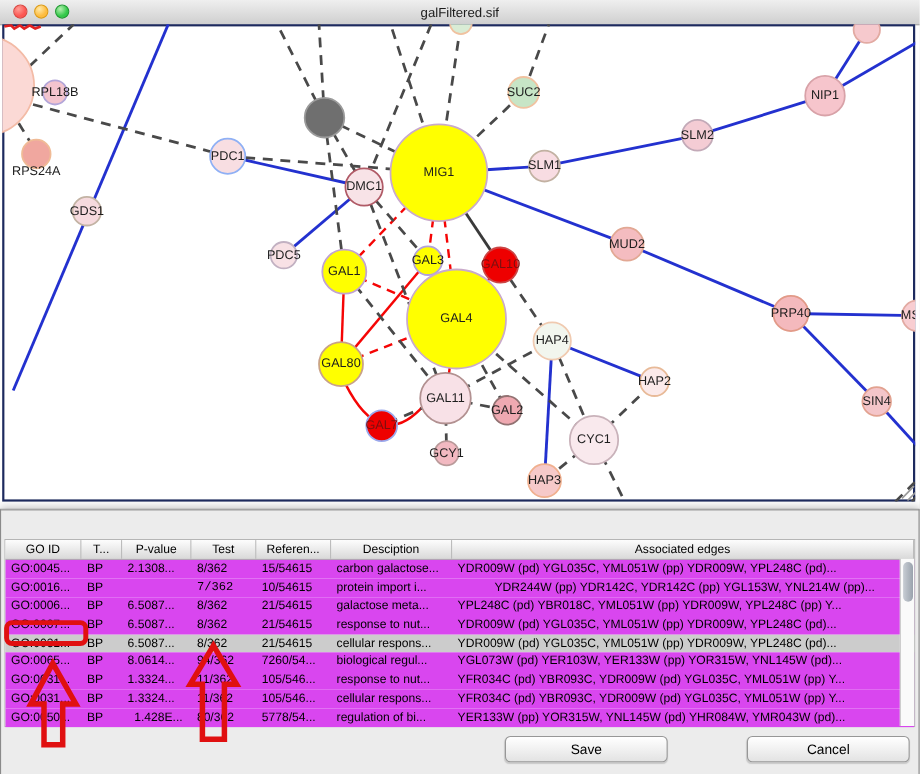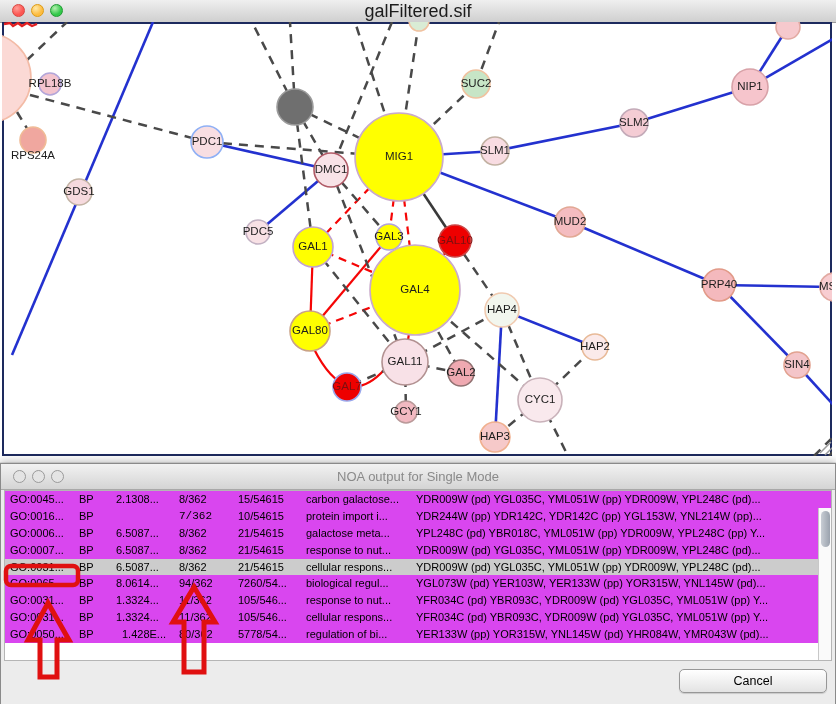--- a/index.html
+++ b/index.html
@@ -4,21 +4,21 @@
 <style>
   html,body{margin:0;padding:0;}
   body{width:836px;height:704px;position:relative;background:#e8e8e8;
        font-family:"Liberation Sans","DejaVu Sans",sans-serif;overflow:hidden;}
 
   
   .gwin{position:absolute;left:0;top:0;width:836px;height:462px;background:#fff;}
   .titlebar{position:absolute;left:0;top:0;width:100%;height:22px;
     background:linear-gradient(#efefef,#cfcfcf);border-bottom:1px solid #9b9b9b;
     display:flex;align-items:center;justify-content:center;}
-  .titlebar .title{font-size:18px;color:#1c1c1c;}
+  .titlebar .title{font-size:12px;color:#1c1c1c;}
   .lights{position:absolute;left:12px;top:4px;display:flex;gap:6px;}
   .light{width:13px;height:13px;border-radius:50%;box-sizing:border-box;}
   .lr{background:radial-gradient(circle at 35% 30%,#ff9d96,#fc5753 60%);border:1px solid #d94640;}
   .ly{background:radial-gradient(circle at 35% 30%,#ffe9a8,#fdbc40 60%);border:1px solid #de9b12;}
   .lg{background:radial-gradient(circle at 35% 30%,#b6f0b0,#34c84a 60%);border:1px solid #1f9a31;}
   .lh{background:#e4e4e4;border:1.5px solid #9a9a9a;}
   .canvas{position:absolute;left:2px;top:22px;width:830px;height:434px;background:#fff;
     border:2px solid #1d2a5e;box-sizing:border-box;}
   .canvas svg{position:absolute;left:-2px;top:-2px;}
 
@@ -185,48 +185,49 @@
         <text x="538" y="378" text-anchor="middle" dominant-baseline="middle" fill="#1d1d1d" font-size="11.5px">CYC1</text>
         <text x="493" y="415" text-anchor="middle" dominant-baseline="middle" fill="#1d1d1d" font-size="11.5px">HAP3</text>
         <text x="717" y="263" text-anchor="middle" dominant-baseline="middle" fill="#1d1d1d" font-size="11.5px">PRP40</text>
         <text x="795" y="343" text-anchor="middle" dominant-baseline="middle" fill="#1d1d1d" font-size="11.5px">SIN4</text>
         <text x="832" y="265" text-anchor="middle" dominant-baseline="middle" fill="#1d1d1d" font-size="11.5px">MSL1</text>
       </svg>
   </div>
 </div>
 
 <div class="nwin">
-  <div class="ntitle">
-    <div class="nlights">
-      <span class="light lh"></span>
-      <span class="light lh"></span>
-      <span class="light lh"></span>
-    </div>
-    <span class="title">NOA output for Single Mode</span>
-  </div>
 
   <div class="tbl">
+    <div class="thead">
+        <div class="th" style="width: 69px;">GO ID</div>
+        <div class="th" style="width: 37px;">T...</div>
+        <div class="th" style="width: 63px;">P-value</div>
+        <div class="th" style="width: 59px;">Test</div>
+        <div class="th" style="width: 68px;">Referen...</div>
+        <div class="th" style="width: 110px;">Desciption</div>
+        <div class="th" style="width: 409px; flex: 1 1 0%;">Associated edges</div>
+      </div>
     <div class="tbody">
         <div class="trow">
           <div class="td" style="width: 69px;">GO:0045...</div>
           <div class="td" style="width: 37px;">BP</div>
           <div class="td" style="width: 63px;">2.1308...</div>
           <div class="td" style="width: 59px;">8/362</div>
           <div class="td" style="width: 68px;">15/54615</div>
           <div class="td" style="width: 110px;">carbon galactose...</div>
           <div class="td" style="width: 409px; flex: 1 1 0%;">YDR009W (pd) YGL035C, YML051W (pp) YDR009W, YPL248C (pd)...</div>
         </div>
         <div class="trow">
           <div class="td" style="width: 69px;">GO:0016...</div>
           <div class="td" style="width: 37px;">BP</div>
           <div class="td" style="width: 63px; margin-top: 28px;">6.2567...</div>
           <div class="td" style="width: 59px; font-family: Liberation Mono, monospace;">7/362</div>
           <div class="td" style="width: 68px;">10/54615</div>
           <div class="td" style="width: 110px;">protein import i...</div>
-          <div class="td" style="width: 409px; flex: 1 1 0%;">YDR244W (pp) YDR142C, YDR142C (pp) YGL153W, YNL214W (pp)...</div>
+          <div class="td" style="width: 409px; flex: 1 1 0%; text-align: center;">YDR244W (pp) YDR142C, YDR142C (pp) YGL153W, YNL214W (pp)...</div>
         </div>
         <div class="trow">
           <div class="td" style="width: 69px;">GO:0006...</div>
           <div class="td" style="width: 37px;">BP</div>
           <div class="td" style="width: 63px;">6.5087...</div>
           <div class="td" style="width: 59px;">8/362</div>
           <div class="td" style="width: 68px;">21/54615</div>
           <div class="td" style="width: 110px;">galactose meta...</div>
           <div class="td" style="width: 409px; flex: 1 1 0%;">YPL248C (pd) YBR018C, YML051W (pp) YDR009W, YPL248C (pp) Y...</div>
         </div>
@@ -284,20 +285,21 @@
           <div class="td" style="width: 110px;">regulation of bi...</div>
           <div class="td" style="width: 409px; flex: 1 1 0%;">YER133W (pp) YOR315W, YNL145W (pd) YHR084W, YMR043W (pd)...</div>
         </div>
       </div>
     <div class="sbar">
       <div class="sthumb"></div>
     </div>
   </div>
 
   <div class="btnbar">
+    <div class="btn save">Save</div>
     <div class="btn cancel">Cancel</div>
   </div>
 </div>
 
 <svg class="overlay" width="836" height="704" viewBox="0 0 836 704">
   <rect x="6" y="566" width="72" height="19" rx="5" fill="none" stroke="#e01010" stroke-width="4.5"></rect>
   <polygon points="48,603 28,640 40,640 40,677 57,677 57,640 69,640" fill="none" stroke="#e01010" stroke-width="5" stroke-linejoin="miter"></polygon>
   <polygon points="194,587 173,622 184,622 184,672 204,672 204,622 215,622" fill="none" stroke="#e01010" stroke-width="5" stroke-linejoin="miter"></polygon>
 </svg>
 

